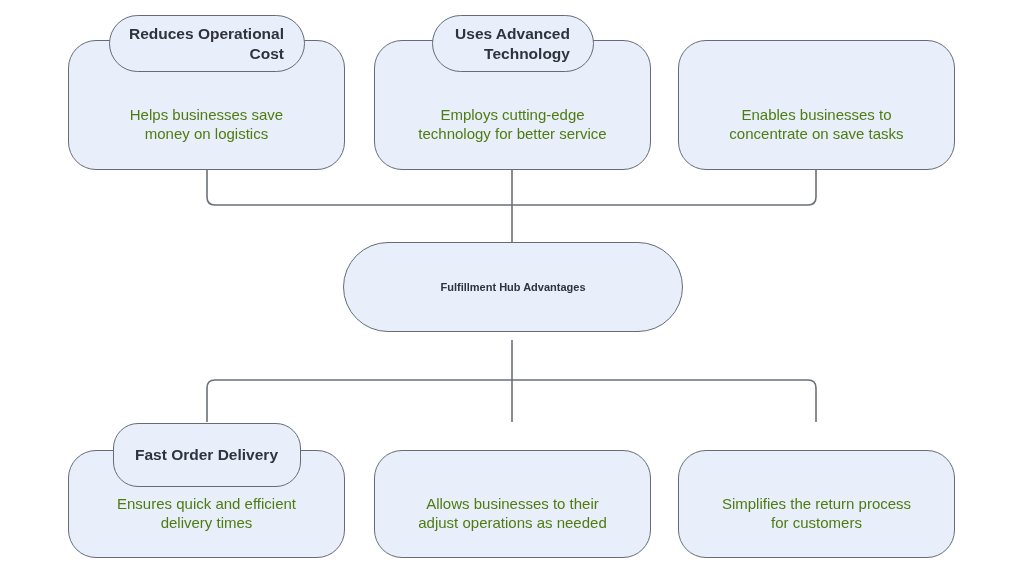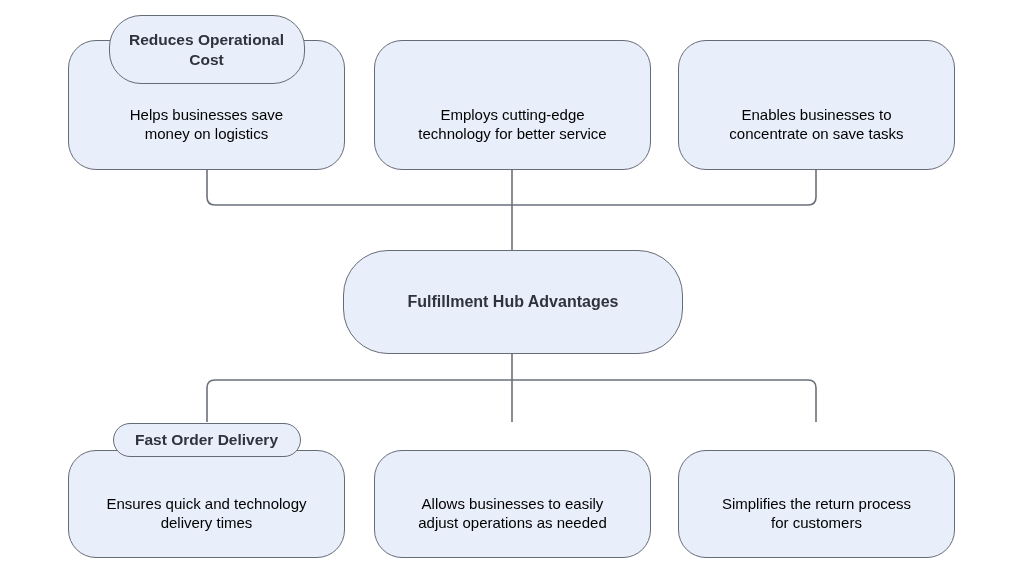--- a/index.html
+++ b/index.html
@@ -32,21 +32,21 @@
   .card.top-row    { top: 40px;  height: 130px; }
   .card.bottom-row { top: 450px; height: 108px; }
   .card-body {
     position: absolute;
     left: 0; right: 0; top: 0; bottom: 0;
     display: flex;
     align-items: center;
     justify-content: center;
     text-align: center;
     padding: 0 18px;
-    color: #000000;
+    color: #4d7c0f;
     font-size: 15px;
     line-height: 1.3;
     white-space: pre-line;
   }
   .top-row .card-body    { padding-top: 38px; }
   .bottom-row .card-body { padding-top: 18px; }
   .pill {
     position: absolute;
     left: 50%;
     transform: translateX(-50%);
@@ -56,37 +56,37 @@
     display: flex;
     align-items: center;
     justify-content: center;
     text-align: center;
     font-weight: bold;
     color: #2e333c;
     font-size: 15.5px;
     line-height: 1.25;
     white-space: pre-line;
   }
-  .pill.two-line { top: -26px; height: 69px; border-radius: 32px; }
-  .pill.one-line { top: -28px; height: 34px; border-radius: 25px; }
+  .pill.two-line { top: -26px; height: 57px; border-radius: 32px; text-align: right; }
+  .pill.one-line { top: -28px; height: 64px; border-radius: 25px; }
   .hub {
     position: absolute;
-    left: 343px; top: 250px;
-    width: 340px; height: 104px;
+    left: 343px; top: 242px;
+    width: 340px; height: 90px;
     background: #e9eefb;
     border: 1.6px solid #666c77;
     border-radius: 45px;
     box-sizing: border-box;
     display: flex;
     align-items: center;
     justify-content: center;
     text-align: center;
     font-weight: bold;
     color: #2e333c;
-    font-size: 16px;
+    font-size: 11px;
   }
 </style>
 </head>
 <body>
 
 <div class="canvas">
 
   <svg class="connectors" viewBox="0 0 1024 576">
     <path d="M207 170 V197 Q207 205 215 205 H808 Q816 205 816 197 V170" stroke="#6b707b"></path>
     <path d="M512 170 V250" stroke="#6b707b"></path>
@@ -97,37 +97,39 @@
   <div class="card top-row" style="left:68px">
     <div class="card-body">Helps businesses save
 money on logistics</div>
     <div class="pill two-line" style="width:196px">Reduces Operational
 Cost</div>
   </div>
 
   <div class="card top-row" style="left:374px">
     <div class="card-body">Employs cutting-edge
 technology for better service</div>
+    <div class="pill two-line" style="width:162px">Uses Advanced
+Technology</div>
   </div>
 
   <div class="card top-row" style="left:678px">
     <div class="card-body">Enables businesses to
 concentrate on save tasks</div>
   </div>
 
   <div class="hub">Fulfillment Hub Advantages</div>
 
   <div class="card bottom-row" style="left:68px">
-    <div class="card-body">Ensures quick and technology
+    <div class="card-body">Ensures quick and efficient
 delivery times</div>
     <div class="pill one-line" style="width:188px">Fast Order Delivery</div>
   </div>
 
   <div class="card bottom-row" style="left:374px">
-    <div class="card-body">Allows businesses to easily
+    <div class="card-body">Allows businesses to their
 adjust operations as needed</div>
   </div>
 
   <div class="card bottom-row" style="left:678px">
     <div class="card-body">Simplifies the return process
 for customers</div>
   </div>
 
 </div>
 

